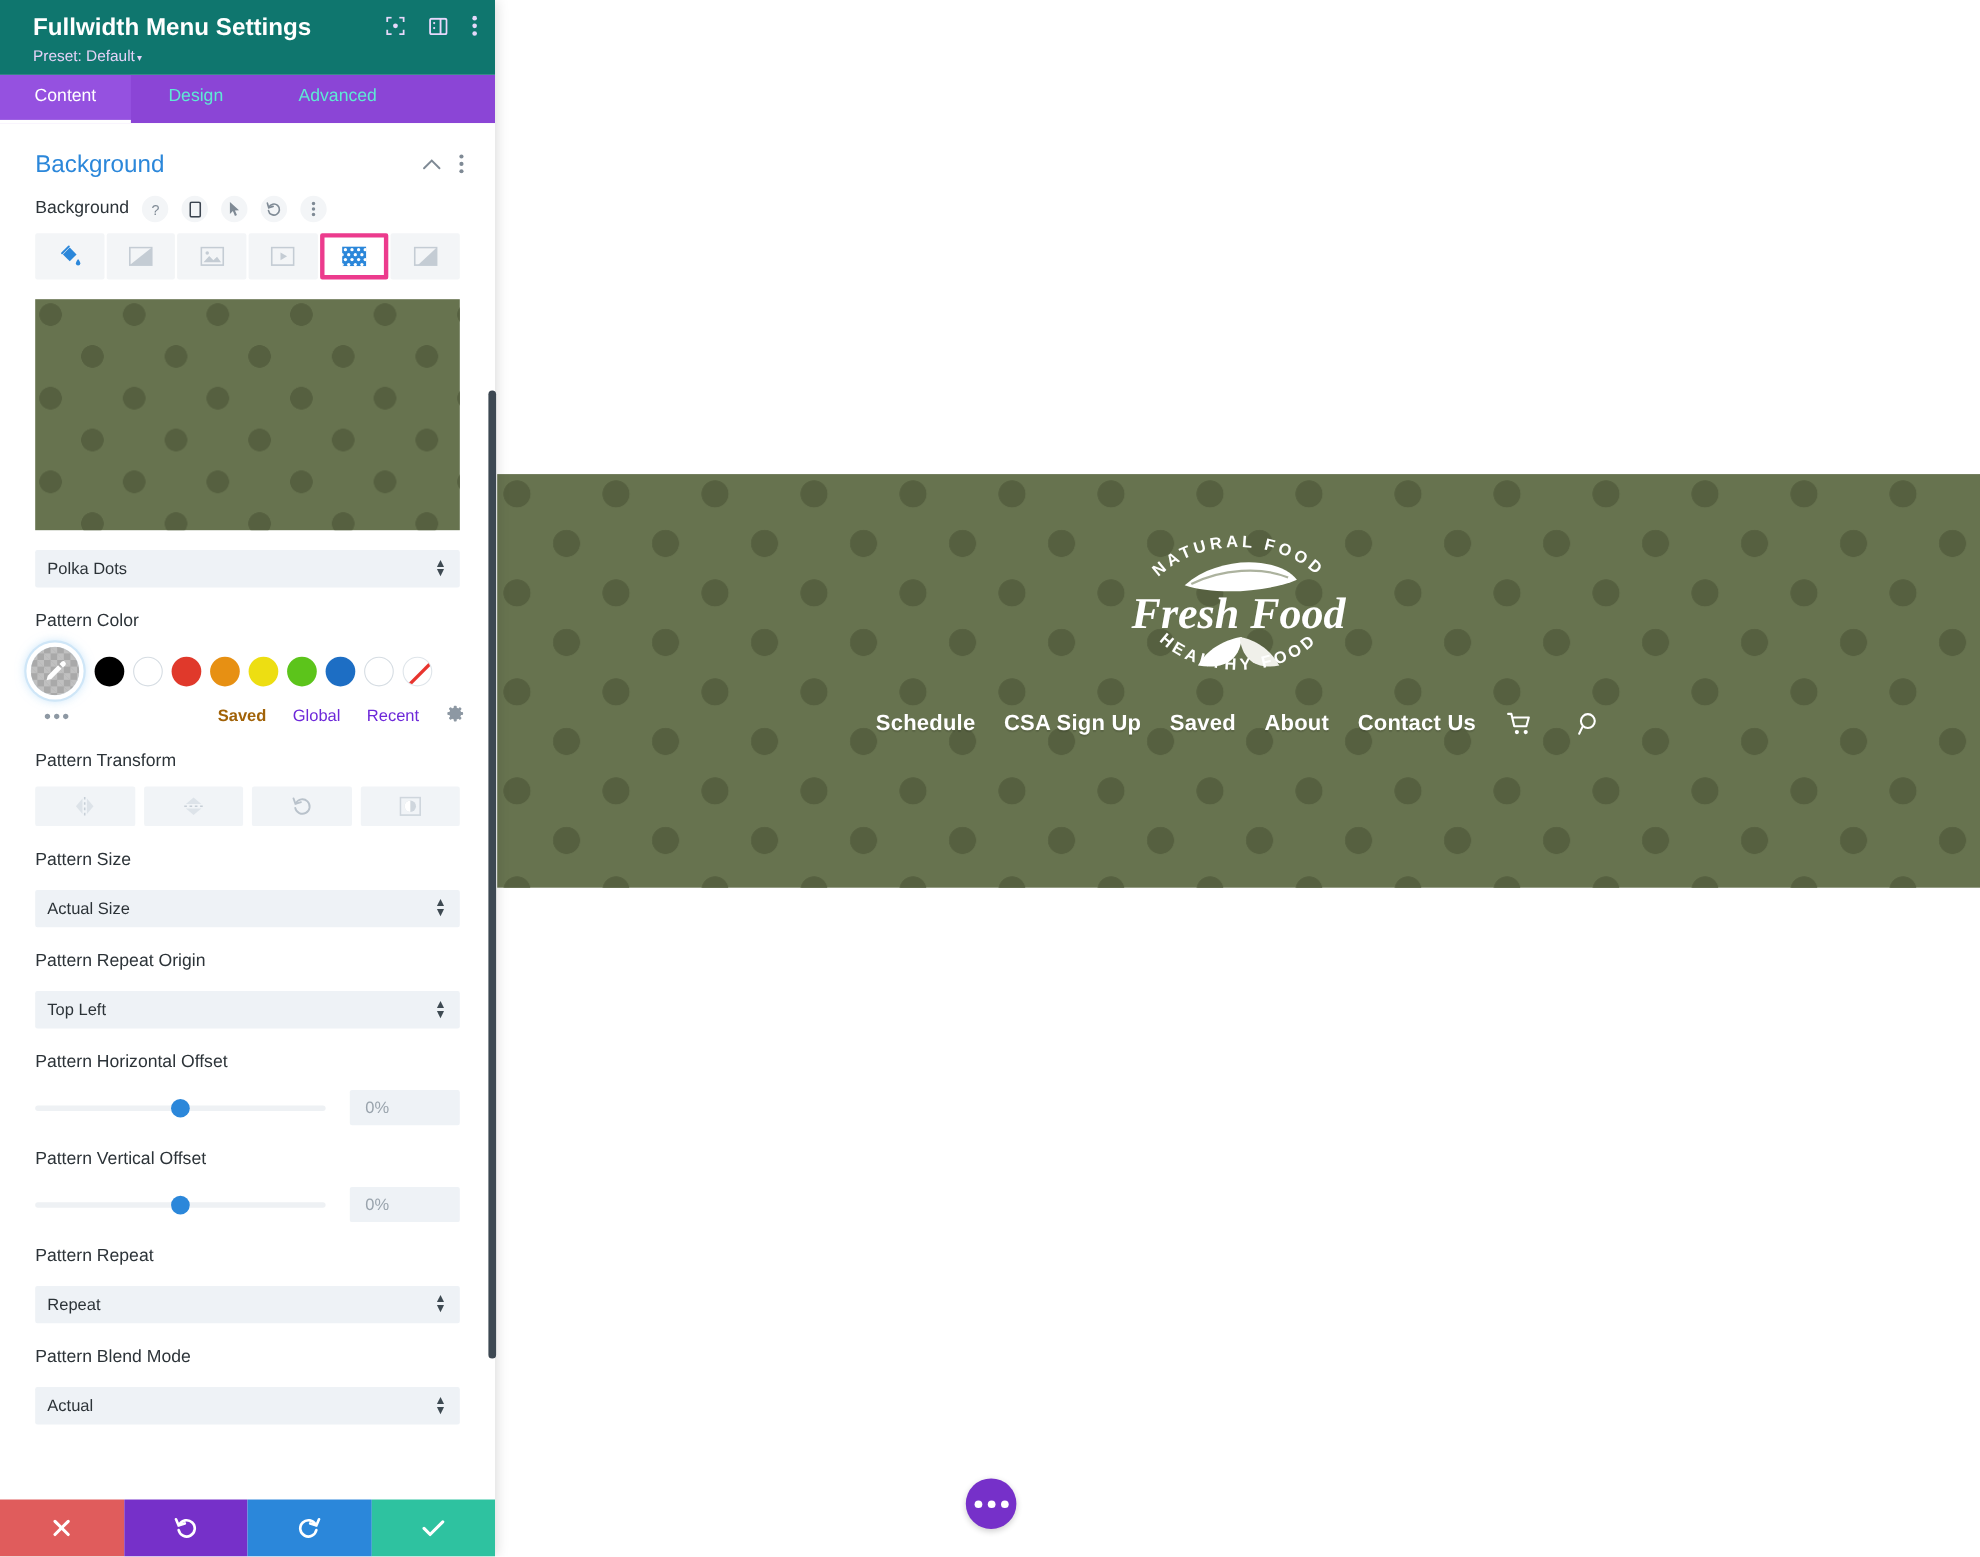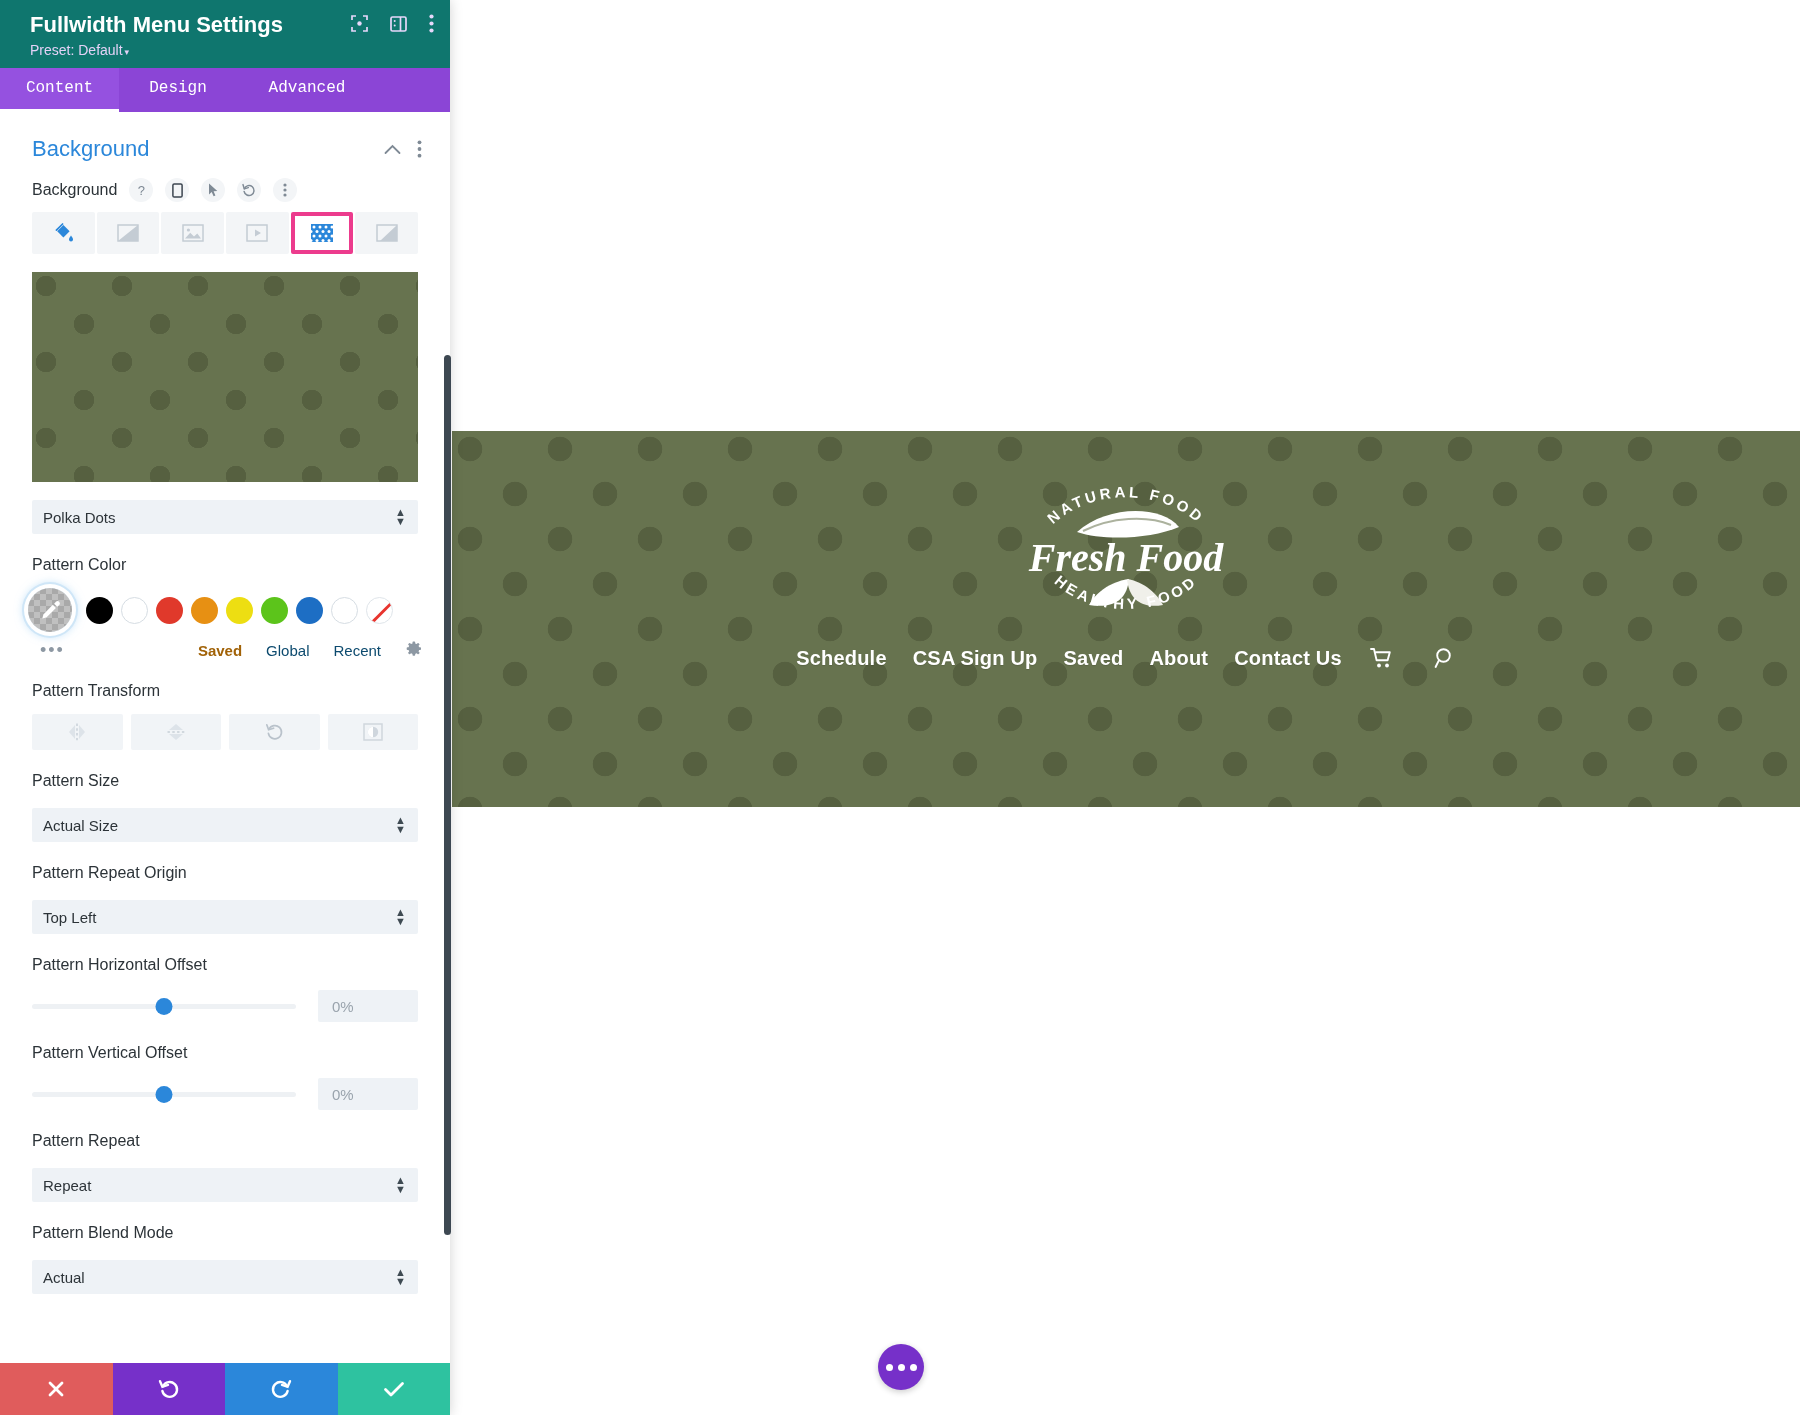--- a/index.html
+++ b/index.html
@@ -92,24 +92,24 @@
     color: #e4d2f7; font-size: 14px; margin-top: 4px;
   }
   .panel-preset .caret { font-size: 9px; margin-left: 2px; }
   .head-icons {
     position: absolute; right: 16px; top: 14px;
     display: flex; align-items: center; gap: 22px;
   }
   .head-icons .hi { color: #e7d8fb; display:flex; cursor:pointer; }
   .head-icons svg { display:block; }
 
-  .tabs { display: flex; background: #8b45d6; font-family: Liberation Mono, monospace; }
+  .tabs { display: flex; background: #8b45d6; }
   .tab {
     padding: 11px 0 12px 0;
-    color: #ffffff; font-size: 16px;
+    color: #5eead4; font-size: 16px;
     text-align: center; cursor: pointer;
   }
   .tab.t1 { width: 119px; }
   .tab.t2 { width: 118px; }
   .tab.t3 { width: 140px; }
   .tab.active { background: #9551e0; color:#fff; border-bottom:3px solid #fff; }
 
   .panel-body {
     flex: 1; overflow: hidden; position: relative;
     background: #fff;
@@ -218,21 +218,21 @@
     background-size: 9px 9px; background-position: 0 0, 4.5px 4.5px;
     z-index: -1;
   }
 
   .swatch-meta {
     display:flex; align-items:center; justify-content: space-between;
     margin: 8px 28px 0 40px;
   }
   .dots3 { color:#8d98a3; letter-spacing: 2px; font-size: 18px; line-height: 10px; cursor:pointer; }
   .meta-right { display:flex; align-items:center; gap: 24px; font-size:15px; }
-  .meta-right .ml { cursor:pointer; color:#0c4a6e; }
+  .meta-right .ml { cursor:pointer; color:#6d28d9; }
   .meta-right .ml.on { color:#a16207; font-weight: bold; }
 
   .transform-row {
     display:flex; gap: 8px;
     margin: 14px 32px 0 32px;
   }
   .tf-btn {
     flex: 1; height: 36px; background:#f1f4f7;
     display:flex; align-items:center; justify-content:center;
     cursor:pointer; border-radius:2px;

